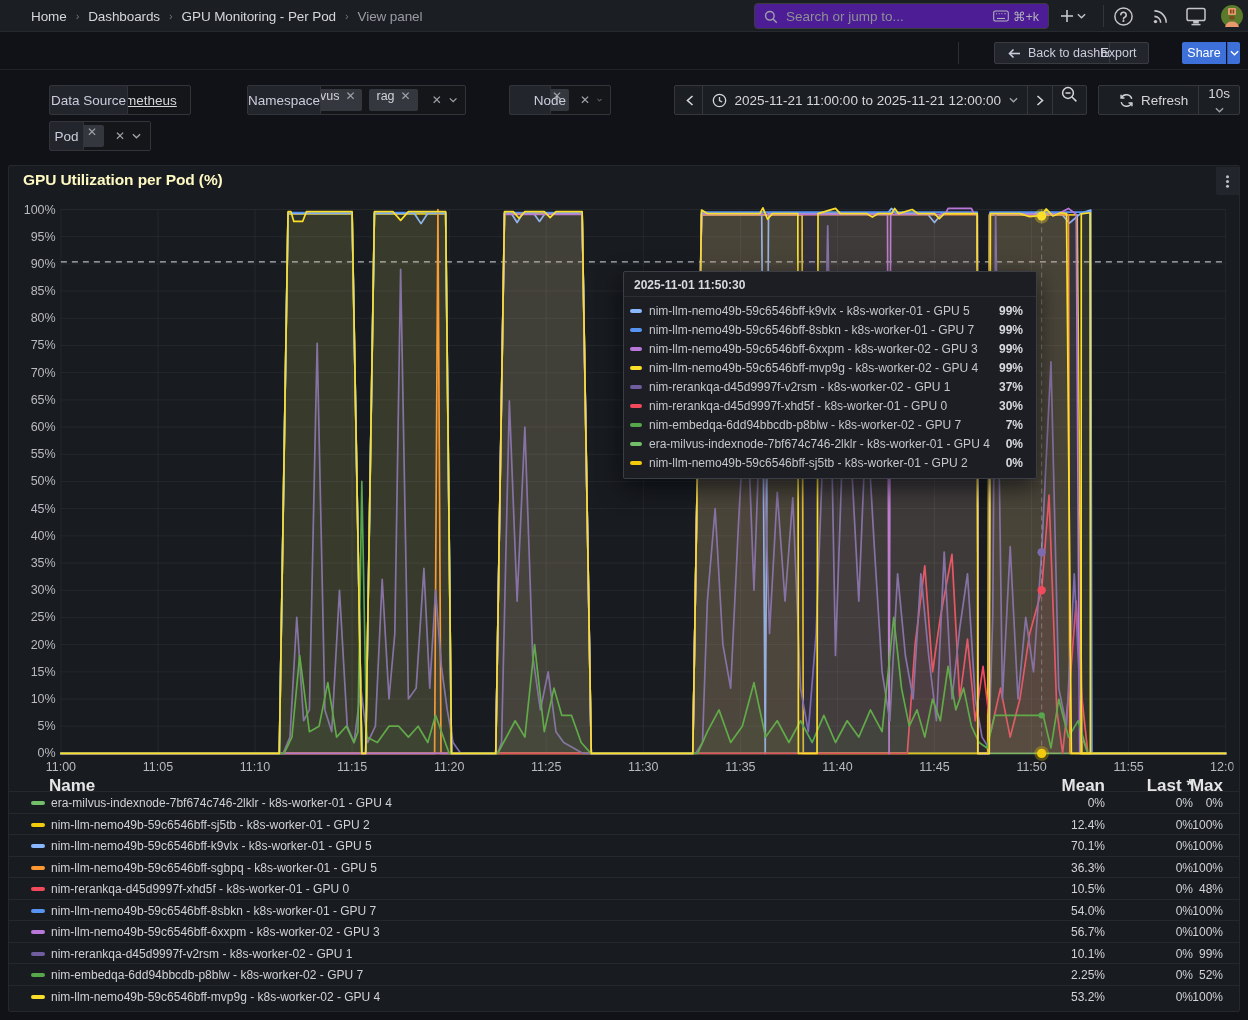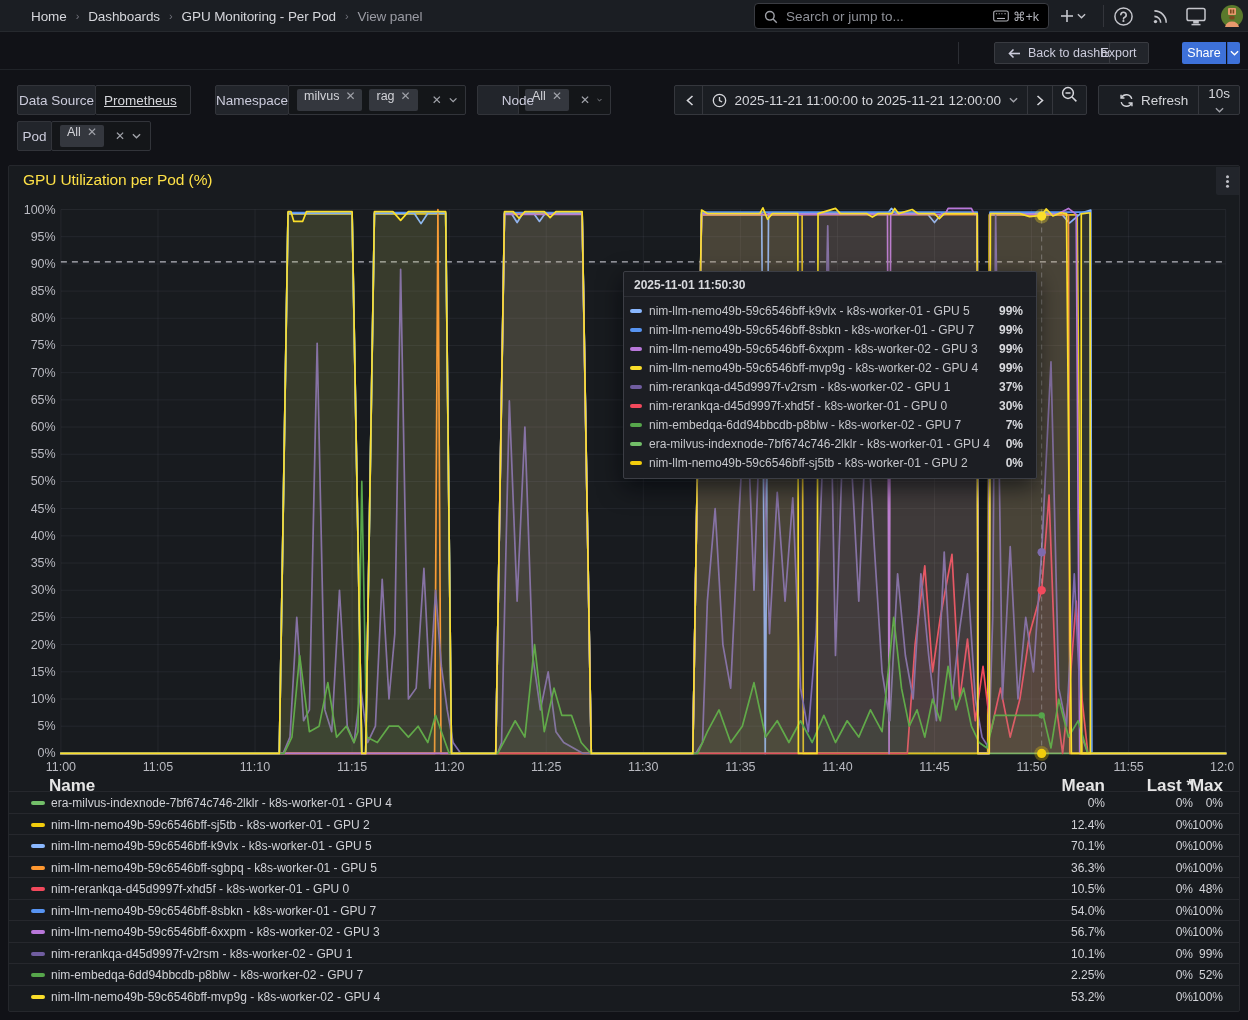--- a/index.html
+++ b/index.html
@@ -4,21 +4,21 @@
 html,body { width:1248px; height:1020px; background:#111217; overflow:hidden;
   font-family:"Liberation Sans", sans-serif; color:#ccccdc; position:relative; }
 
 
 .topnav { position:absolute; left:0; top:0; width:1248px; height:32px; background:#1b1e23;
   border-bottom:1px solid #26292e;padding-left:48px; }
 .crumbs { position:absolute; left:31px; top:0; height:32px; display:flex; align-items:center;
   font-size:13.5px; font-weight:500; color:#d5d6db; letter-spacing:-0.1px;}
 .crumbs .sep { color:#73747d; margin:0 9px; font-size:11px; }
 .crumbs .dim { color:#9a9ba3; }
-.searchbox { position:absolute; left:754px; top:3px; width:295px; height:26px; background:#000000;
+.searchbox { position:absolute; left:754px; top:3px; width:295px; height:26px; background:#4c1d95;
   border:1px solid #3a3c42; border-radius:4px; display:flex; align-items:center; padding:0 9px;
   font-size:13.5px; color:#8e9097; }
 .searchbox .mag { margin-right:8px; margin-top:1px; }
 .searchbox .kbd { margin-left:auto; display:flex; align-items:center; gap:4px; color:#b2b3ba; font-size:12.5px; }
 .plusgrp { position:absolute; left:1060px; top:0; height:32px; display:flex; align-items:center; gap:3px; color:#c5c6cc; }
 .vdiv { position:absolute; left:1103px; top:5px; height:22px; width:1px; background:#33353b; }
 
 
 .toolbar-line { position:absolute; left:0; top:69px; width:1248px; height:1px; background:#202328; }
 .btn { position:absolute; top:42px; height:22px; border-radius:2px; display:flex; align-items:center;
@@ -27,39 +27,39 @@
 .btn-back { left:994px; width:152px; gap:7px; }
 .btn-export { left:1109px; width:40px; gap:21px; }
 .btn-share { left:1182px; width:44px; background:#3d71d9; border:none; color:#fff; border-radius:2px 0 0 2px; }
 .btn-share-dd { left:1227px; width:13px; background:#3d71d9; border:none; border-left:1px solid #2d59b5; border-radius:0 2px 2px 0; color:#fff;}
 .tb-div { position:absolute; left:958px; top:42px; height:22px; width:1px; background:#2c2e34; }
 
 
 .fbox { position:absolute; height:30px; border-radius:2px; display:flex; align-items:center;
   font-size:13.5px; }
 .flabel { background:#22252b; border:1px solid #32343a; color:#ccccdc; font-weight:500;
-  justify-content:center; z-index:2;}
+  justify-content:center; z-index:2;margin-left:32px;}
 .fval { background:#141619; border:1px solid #32343a; color:#d5d6db; padding:0 8px; gap:7px; }
 .chip { background:#34373e; border-radius:2px; height:22px; display:flex; align-items:flex-start;
   padding:0 7px; gap:6px; font-size:12.5px; color:#d2d3d8; }
 .chip .x, .fx { color:#a2a4ab; font-size:12px; }
 .fcarr { color:#a2a4ab; }
 
 
 .tp { position:absolute; top:85px; height:30px; display:flex; align-items:stretch;
   border:1px solid #35373d; border-radius:2px; background:#1b1e23;justify-content:flex-end; }
 .tpseg { display:flex; align-items:center; padding:0 9px; border-right:1px solid #35373d;
   font-size:13.5px; color:#d5d6db; gap:8px;}
 .tpseg:last-child { border-right:none;flex-direction:column; }
 .tpseg.icon { padding:0 8px; }
 
 
 .panel { position:absolute; left:8px; top:165px; width:1232px; height:847px; background:#181b1f;
   border:1px solid #25272c; border-radius:2px; overflow:hidden; }
-.ptitle { position:absolute; left:14px; top:5px; font-size:15.5px; font-weight:400; color:#fde047;
+.ptitle { position:absolute; left:14px; top:5px; font-size:15.5px; font-weight:700; color:#fef9c3;
   letter-spacing:-0.1px;}
 .kebab { position:absolute; right:0px; top:1px; width:23px; height:28px; background:#22252b;
   border-radius:0 0 0 2px; display:flex; align-items:center; justify-content:center; }
 .chart { position:absolute; left:0; top:0; }
 
 
 .lhead { position:absolute; left:0; top:608px; width:1226px; height:18px; font-size:17px; font-weight:600;
   color:#e5e5e5; }
 .lhname { position:absolute; left:40px; top:2px; }
 .lhv { position:absolute; top:2px; text-align:right; }

